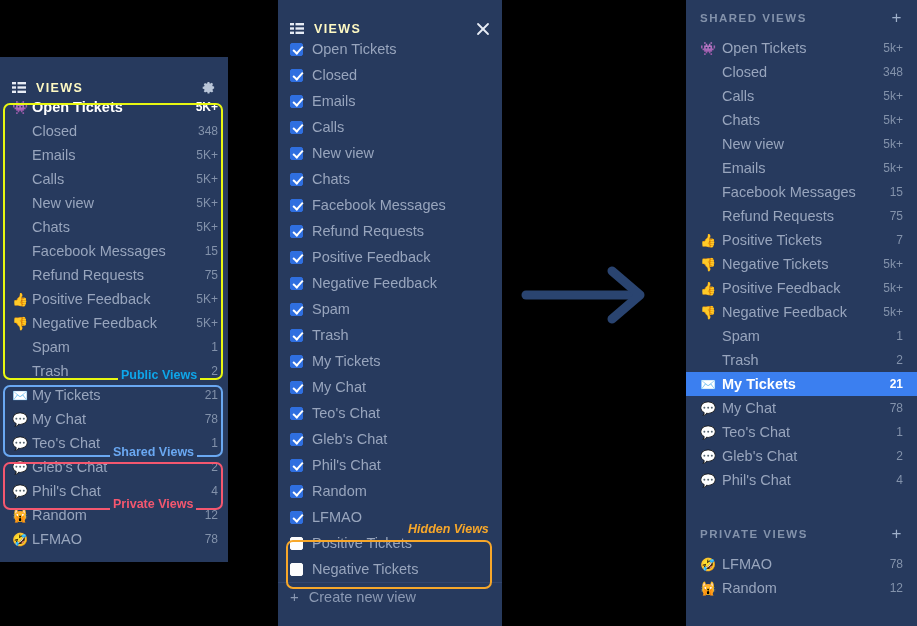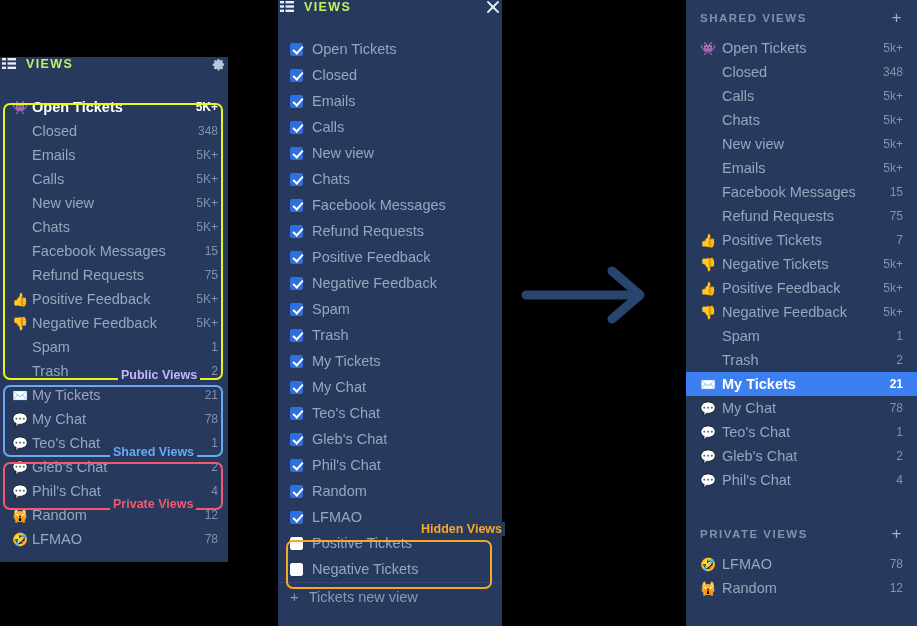--- a/index.html
+++ b/index.html
@@ -9,23 +9,23 @@
     font-family: "Liberation Sans", sans-serif;
     overflow: hidden;
   }
   .stage { position: relative; width: 917px; height: 626px; background: #000; }
 
   
   .panel { position: absolute; background: #273a5e; }
 
   
   .panel-head {
-    display: flex; align-items: flex-start;
-    height: 38px; padding: 0 2px;
-    color: #bef264;
+    display: flex; align-items: flex-end;
+    height: 38px; padding: 0 12px;
+    color: #fef9c3;
   }
   .panel-head .title {
     font-size: 12.5px; font-weight: bold; letter-spacing: 1.4px;
     margin-left: 10px; flex: 1;
   }
   .head-icon { display: inline-flex; align-items: center; justify-content: center; }
 
   
   .row {
     display: flex; align-items: center;
@@ -42,21 +42,21 @@
 
   
   #leftPanel { left: 0; top: 57px; width: 228px; height: 505px; }
   #leftPanel .row { height: 24px; }
   .annot-box { position: absolute; border-radius: 7px; pointer-events: none; }
   .annot-lbl {
     position: absolute; font-size: 12.5px; font-weight: bold;
     background: #273a5e; padding: 0 3px; white-space: nowrap;
   }
   .box-public  { border: 2px solid #e8f711; }
-  .lbl-public  { color: #c4b5fd; }
+  .lbl-public  { color: #0ea5e9; }
   .box-shared  { border: 2px solid #6aa8f2; }
   .lbl-shared  { color: #6aa8f2; }
   .box-private { border: 2px solid #f4576f; }
   .lbl-private { color: #f4576f; }
 
   
   #midPanel { left: 278px; top: 0; width: 224px; height: 626px; }
   #midPanel .panel-head { height: 36px; }
   .cb-row {
     display: flex; align-items: center;
@@ -334,25 +334,25 @@
           <span class="cbox off"></span>
           <span>Positive Tickets</span>
         </div>
         <div class="cb-row">
           <span class="cbox off"></span>
           <span>Negative Tickets</span>
         </div>
       </div>
     <div class="create-row">
       <span class="plus">+</span>
-      <span>Tickets new view</span>
+      <span>Create new view</span>
     </div>
 
     <div class="annot-box box-hidden" style="left:8px; top:540px; width:206px; height:49px;"></div>
-    <div class="annot-lbl lbl-hidden" style="left:140px; top:522px;">Hidden Views</div>
+    <div class="annot-lbl lbl-hidden" style="left:127px; top:522px;font-style:italic;">Hidden Views</div>
   </div>
 
   <div class="panel" id="rightPanel">
     <div class="sect-head">
       <span class="t">SHARED VIEWS</span>
       <span class="plus">+</span>
     </div>
     <div id="rightSharedList">
         <div class="row">
           <span class="ic">👾</span>

